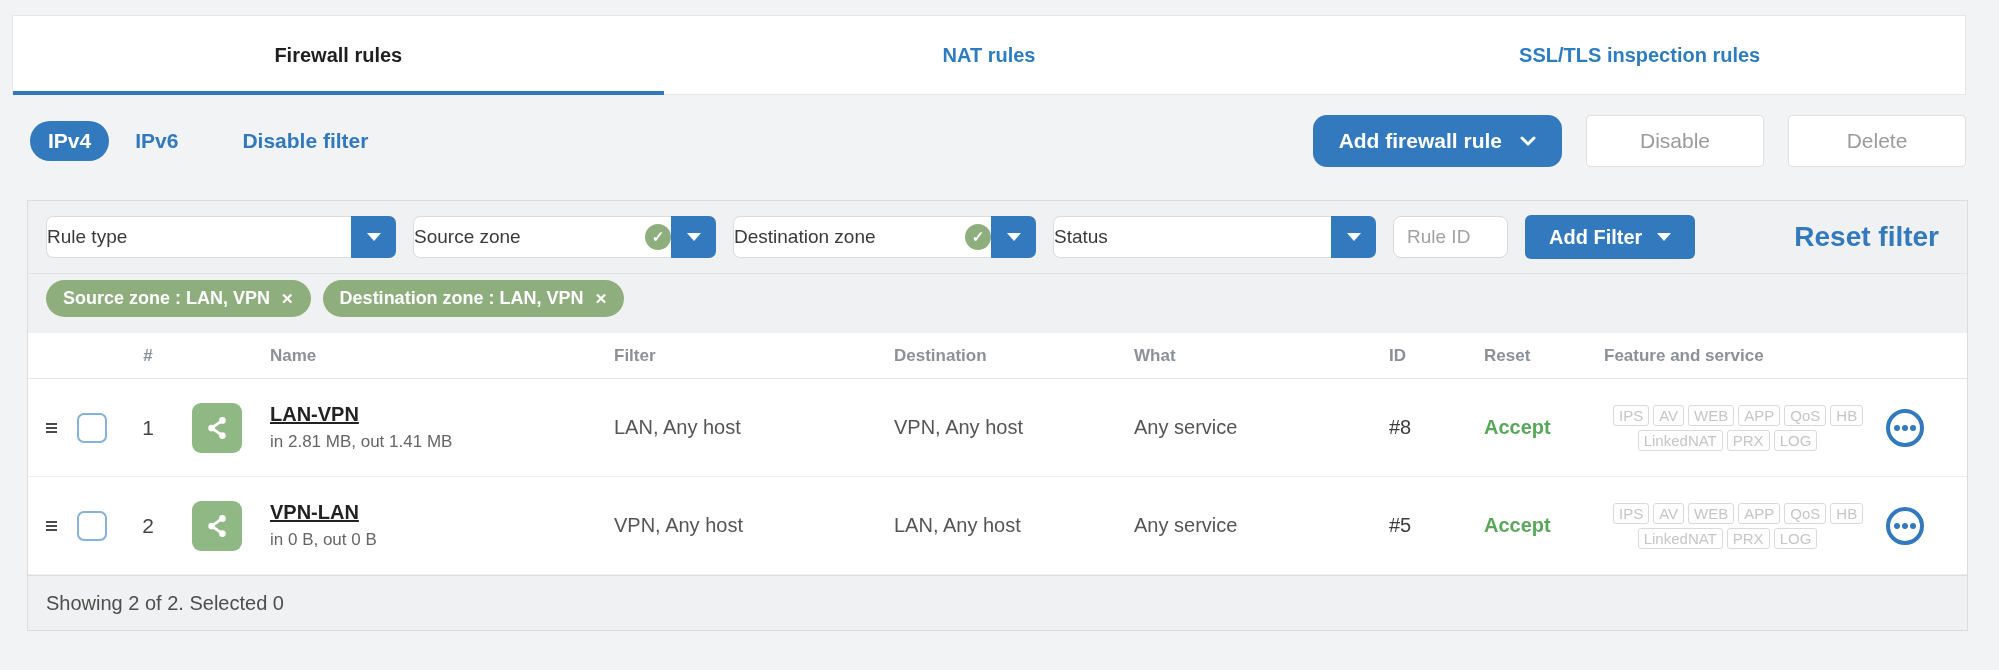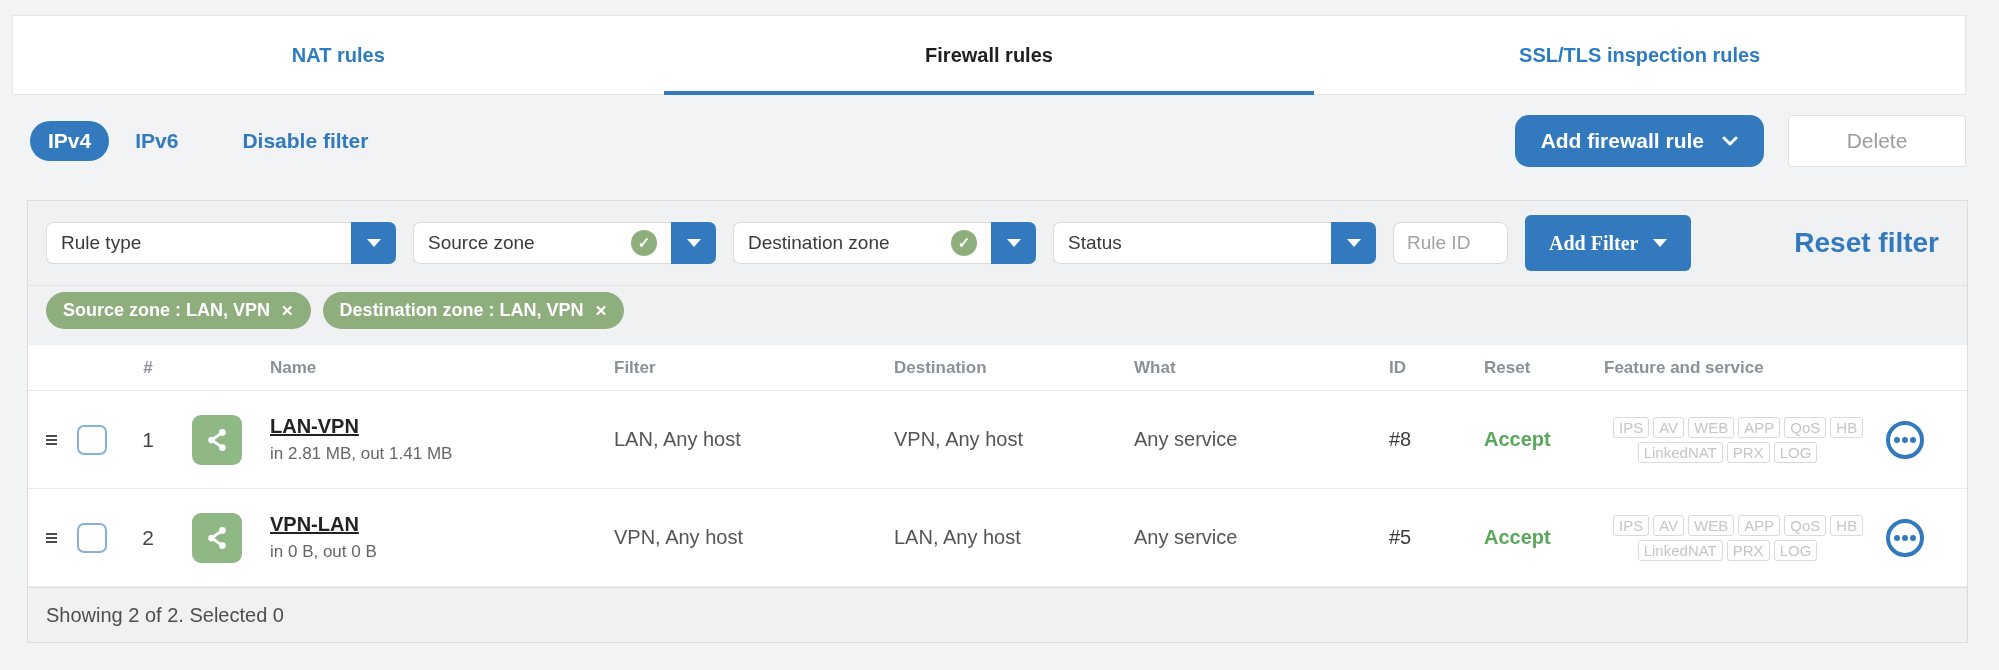--- a/index.html
+++ b/index.html
@@ -34,40 +34,40 @@
 
   
   .panel { position:absolute; left:27px; top:200px; width:1941px;
            border:1px solid #dcdcdc; background:#fff; }
 
   .filter-bar { background:#f0f1f2; padding:14px 18px; display:flex;
                 align-items:center; gap:17px; border-bottom:1px solid #e4e4e4; }
   .dd { display:flex; height:42px; flex:none; }
   .dd-label { background:#fff; border:1px solid #dcdcdc; border-right:none;
               border-radius:7px 0 0 7px; display:flex; align-items:center;
-              padding:0 14px; font-size:19px; color:#3a3a3a; }
+              padding:0 0; font-size:19px; color:#3a3a3a; }
   .dd-label .txt { white-space:nowrap; }
   .check-circle { width:26px; height:26px; border-radius:50%; background:#8fae7e;
                   color:#fff; font-size:15px; font-weight:900; display:flex;
                   align-items:center; justify-content:center; margin-left:auto; }
   .dd-btn { width:45px; background:#3279be; border:none; border-radius:0 7px 7px 0;
             display:flex; align-items:center; justify-content:center; cursor:pointer; }
   .tri-down { width:0; height:0; border-left:7px solid transparent;
               border-right:7px solid transparent; border-top:8px solid #fff; }
   .w-ruletype .dd-label { width:305px; }
   .w-zone .dd-label { width:258px; }
   .w-status .dd-label { width:278px; }
   .rule-id { width:115px; height:42px; border:1px solid #d9d9d9; border-radius:8px;
              padding:0 13px; font-size:19px; color:#444; background:#fff;
              font-family:inherit; }
   .rule-id::placeholder { color:#a2a2a2; }
   .btn-addfilter { background:#3279be; color:#fff; border:none; border-radius:6px;
-                   height:56px; padding:0 24px; font-size:20px; font-weight:600;
+                   height:44px; padding:0 24px; font-size:20px; font-weight:600;
                    display:flex; align-items:center; gap:15px; cursor:pointer;
-                   font-family:Liberation Serif, serif; }
+                   font-family:Liberation Sans, sans-serif; }
   .reset-filter { margin-left:auto; margin-right:10px; color:#3279be;
                   font-weight:700; font-size:28px; cursor:pointer; }
 
   .chips-row { background:#f0f1f2; padding:6px 18px 16px; display:flex; gap:12px; }
   .chip { background:#8fae7e; color:#fff; border-radius:19px; padding:8px 17px;
           font-size:18px; font-weight:600; display:flex; align-items:center;
           gap:11px; cursor:default; }
   .chip .x { font-weight:700; font-size:15px; cursor:pointer; }
 
   
@@ -105,36 +105,37 @@
   .more i { width:6px; height:6px; border-radius:50%; background:#3279be; display:block; }
 
   .tfoot { background:#f0f1f2; border-top:1px solid #dedede; height:55px;
            display:flex; align-items:center; padding-left:18px;
            font-size:20px; color:#4e4e4e; }
 </style>
 </head>
 <body>
 
 <div class="tabbar">
+  <div class="tab active">Firewall rules</div>
   <div class="tab">NAT rules</div>
-  <div class="tab active">Firewall rules</div>
   <div class="tab">SSL/TLS inspection rules</div>
 </div>
 
 <div class="toolbar">
   <span class="pill">IPv4</span>
   <span class="ip6">IPv6</span>
   <span class="disable-filter">Disable filter</span>
   <div class="toolbar-right">
     <button class="btn-primary">
       <span>Add firewall rule</span>
       <svg width="16" height="10" viewBox="0 0 16 10">
         <polyline points="2,2 8,8 14,2" fill="none" stroke="#fff" stroke-width="3" stroke-linecap="round" stroke-linejoin="round"></polyline>
       </svg>
     </button>
+    <button class="btn-secondary">Disable</button>
     <button class="btn-secondary">Delete</button>
   </div>
 </div>
 
 <div class="panel">
 
   <div class="filter-bar">
 
     <div class="dd w-ruletype">
       <div class="dd-label">

